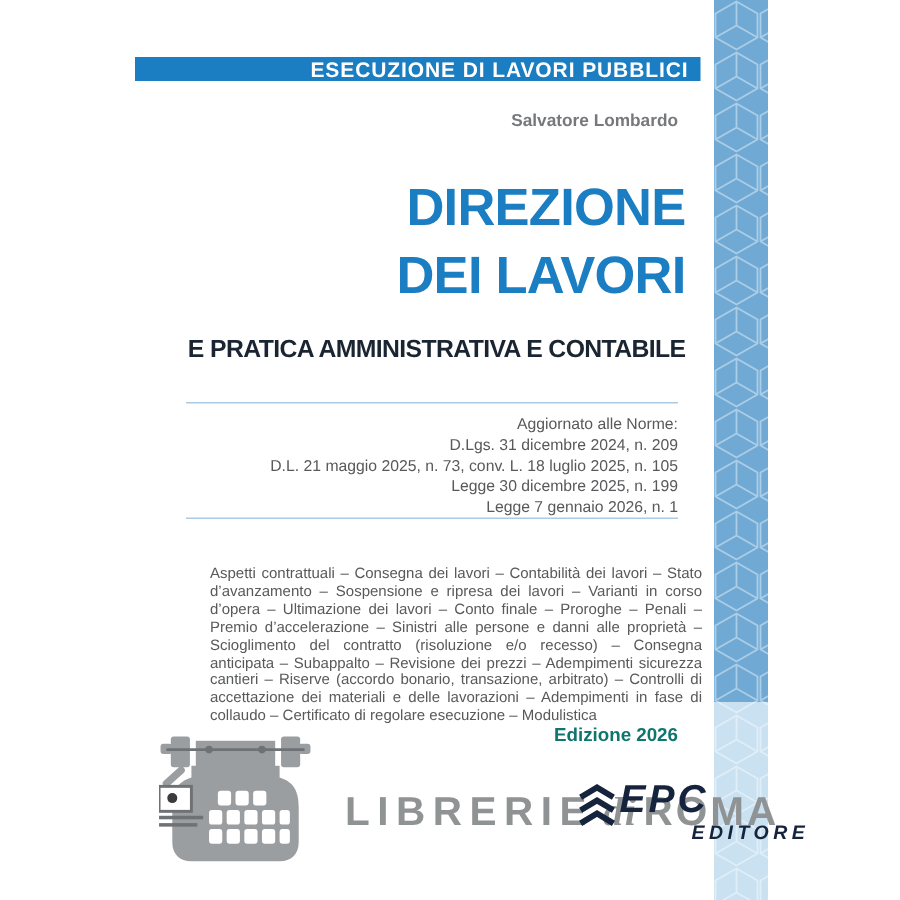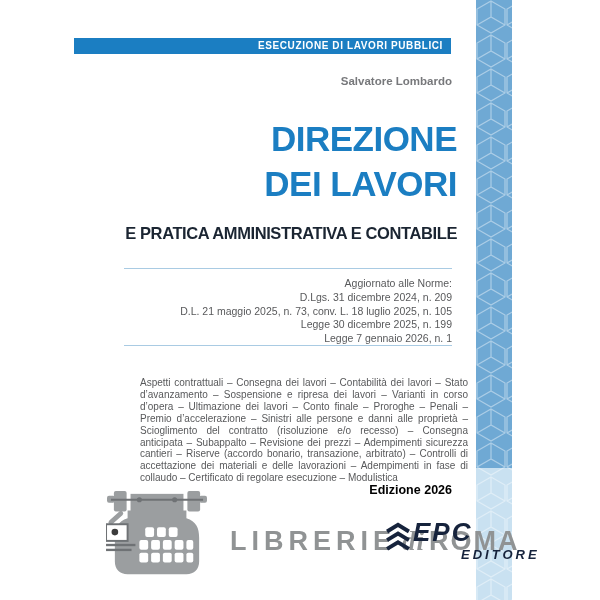--- a/index.html
+++ b/index.html
@@ -10,23 +10,23 @@
     position: relative;
     overflow: hidden;
   }
   .page { position: absolute; inset: 0; background: #fff; }
 
   
   .strip { position: absolute; left: 476px; top: 0; width: 36px; height: 600px; }
 
   
   .banner {
-    position: absolute; left: 74px; top: 38px; width: 369px; height: 16px;
+    position: absolute; left: 90px; top: 38px; width: 369px; height: 16px;
     background: #1b7ec2; color: #ffffff;
-    font-size: 10px; font-weight: bold; letter-spacing: 0.6px;
+    font-size: 14px; font-weight: bold; letter-spacing: 0.6px;
     text-align: right; line-height: 16px; padding-right: 8px;
     box-sizing: content-box;
   }
   .author {
     position: absolute; left: 86px; top: 75px; width: 366px;
     text-align: right; font-size: 11.5px; font-weight: bold; color: #77787b;
   }
   .title {
     position: absolute; left: 86px; top: 116px; width: 371px; margin: 0;
     text-align: right; color: #1b7ec2;
@@ -46,21 +46,21 @@
   .norms {
     position: absolute; left: 124px; top: 277px; width: 328px;
     text-align: right; color: #58595b; font-size: 10.5px; line-height: 13.8px;
   }
   .topics {
     position: absolute; left: 124px; top: 361px; width: 328px; margin: 16px;
     text-align: justify; color: #58595b; font-size: 10px; line-height: 11.9px;
   }
   .edition {
     position: absolute; left: 124px; top: 483px; width: 328px;
-    text-align: right; color: #000000; font-size: 12.5px; font-weight: bold;
+    text-align: right; color: #0f766e; font-size: 12.5px; font-weight: bold;
   }
 
   
   .typewriter { position: absolute; left: 106px; top: 487px; width: 102px; height: 98px; }
   .wm-text {
     position: absolute; left: 230px; top: 526px; width: 256px;
     color: #909394; font-size: 27px; font-weight: 600; white-space: nowrap;
   }
   .wm-store { letter-spacing: 5px; }
   .wm-di { font-family: "Liberation Serif", serif; font-style: italic; font-weight: 600; letter-spacing: 1px; padding: 0 4px 0 6px; }

